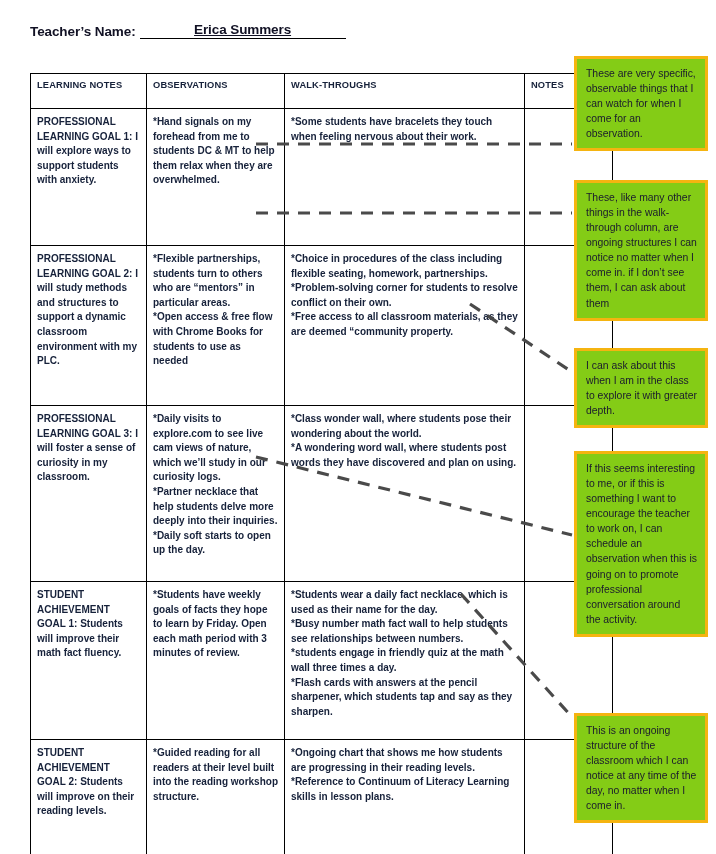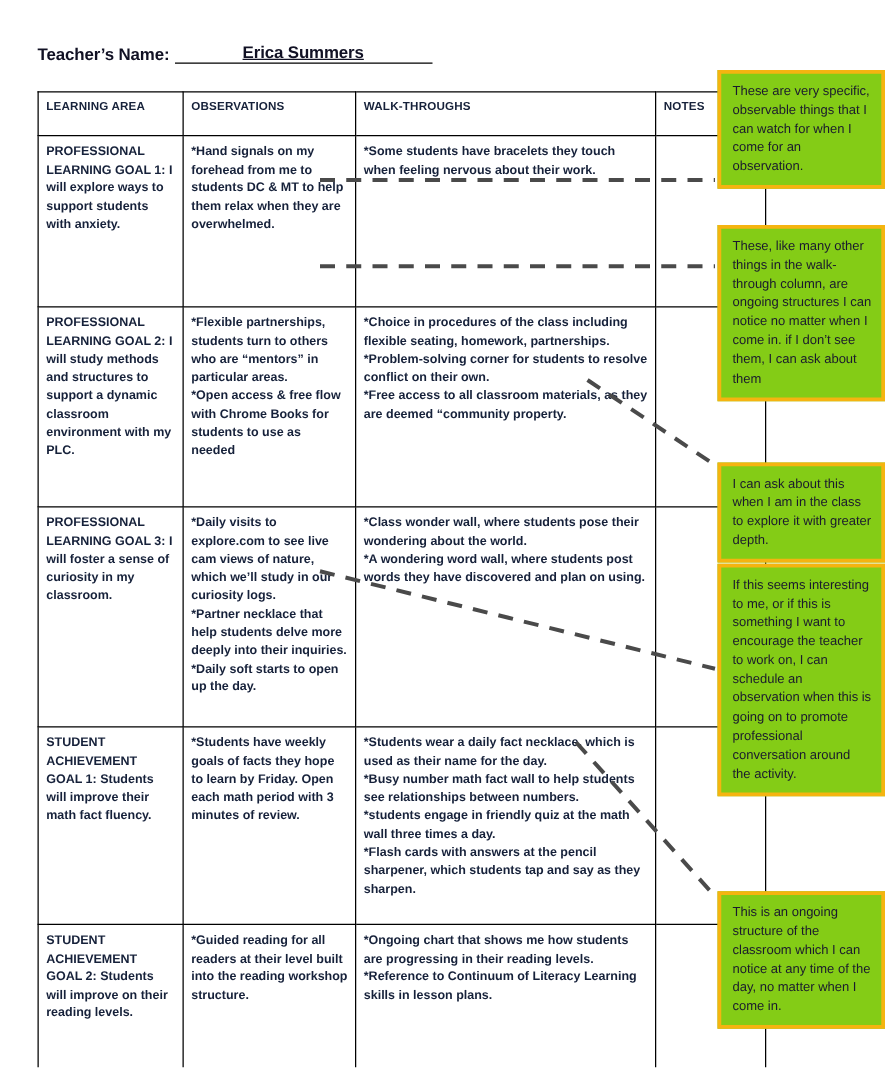--- a/index.html
+++ b/index.html
@@ -17,21 +17,21 @@
     width: 716px;
     height: 854px;
     background: #ffffff;
     overflow: hidden;
   }
 
   
   #name-row {
     position: absolute;
     left: 30px;
-    top: 34px;
+    top: 22px;
     display: flex;
     align-items: flex-end;
     font-size: 13.5px;
     font-weight: bold;
     letter-spacing: -0.1px;
     white-space: nowrap;
   }
   #name-label {
     color: #111124;
   }
@@ -106,40 +106,40 @@
     padding: 7px 8px 7px 9px;
     font-size: 10.4px;
     line-height: 1.45;
     color: #1a1a2e;
     font-family: "Liberation Sans", sans-serif;
   }
   .callout p { margin: 0; }
 
   #callout-1 { left: 574px; top: 56px;  width: 134px; }
   #callout-2 { left: 574px; top: 180px; width: 134px; }
-  #callout-3 { left: 574px; top: 370px; width: 134px; }
+  #callout-3 { left: 574px; top: 348px; width: 134px; }
   #callout-4 { left: 574px; top: 451px; width: 134px; }
   #callout-5 { left: 574px; top: 713px; width: 134px; }
 </style>
 </head>
 <body>
 
 <div id="page">
 
   <div id="name-row">
     <span id="name-label">Teacher’s Name:</span>
     <span id="name-value-wrap">
       <span id="name-value">Erica Summers</span>
     </span>
   </div>
 
   <table id="grid">
     <thead>
       <tr>
-        <th class="col-area">LEARNING AREA</th>
+        <th class="col-area">LEARNING NOTES</th>
         <th class="col-obs">OBSERVATIONS</th>
         <th class="col-walk">WALK-THROUGHS</th>
         <th class="col-notes">NOTES</th>
       </tr>
     </thead>
     <tbody>
       <tr class="r1">
         <td class="col-area" style="white-space: pre-line;">PROFESSIONAL LEARNING GOAL 1: I will explore ways to support students with anxiety.</td>
         <td class="col-obs" style="white-space: pre-line;">*Hand signals on my forehead from me to students DC &amp; MT to help them relax when they are overwhelmed.</td>
         <td class="col-walk" style="white-space: pre-line;">*Some students have bracelets they touch when feeling nervous about their work.</td>

